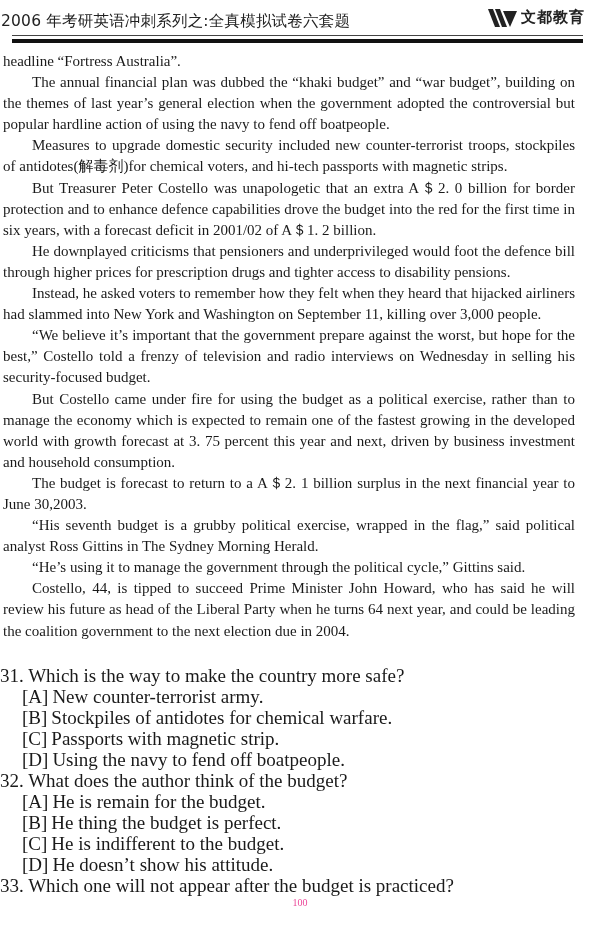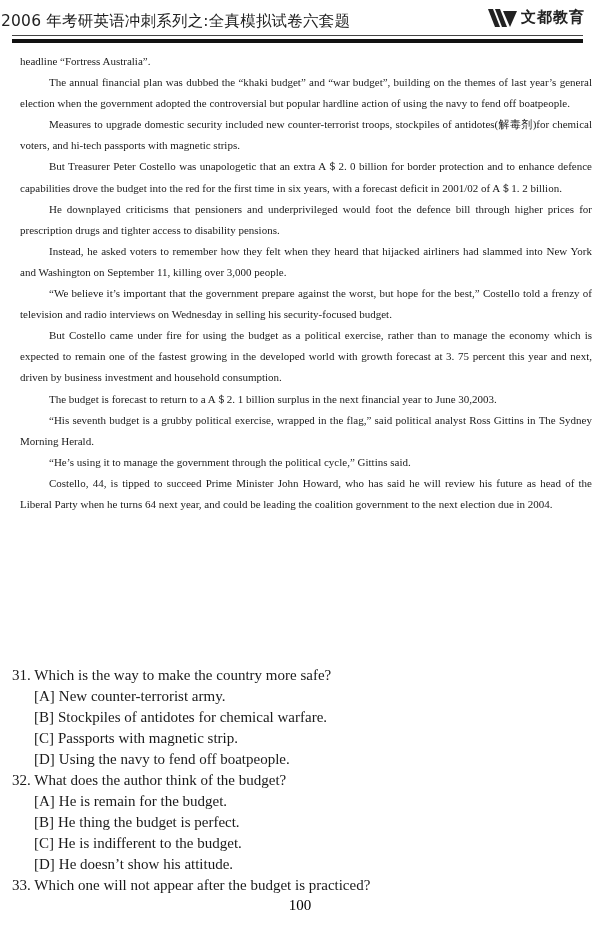--- a/index.html
+++ b/index.html
@@ -6,28 +6,28 @@
   body { width: 600px; height: 925px; position: relative; overflow: hidden;
          font-family: "Liberation Serif", "DejaVu Serif", serif; color: #1a1a1a; }
   .header { position: absolute; left: 1px; right: 15px; top: 8px; height: 24px; }
   .header-title { position: absolute; left: 0; top: 3px; font-size: 15.5px; letter-spacing: 0.2px;
                   font-family: "DejaVu Sans", sans-serif; color: #222; }
   .logo { position: absolute; right: 0; top: 0; display: flex; align-items: flex-start; }
   .logo-mark { width: 30px; height: 20px; margin-right: 3px; }
   .logo-text { font-family: "DejaVu Sans", sans-serif; font-weight: bold; font-size: 15px; color: #222; letter-spacing: 1px; }
   .rule-thin { position: absolute; left: 12px; right: 17px; top: 35px; height: 1px; background: #444; }
   .rule-thick { position: absolute; left: 12px; right: 17px; top: 39px; height: 4px; background: #111; }
-  .content { position: absolute; left: 20px; top: 51px; width: 572px; font-size: 11px; line-height: 21.1px; }
+  .content { position: absolute; left: 3px; top: 51px; width: 572px; font-size: 15px; line-height: 21.1px; }
   .content p { margin: 0; text-align: justify; text-align-last: auto; }
   .content p.indent { text-indent: 29px; }
-  .questions { position: absolute; left: 12px; top: 665px; width: 572px; font-size: 15px; line-height: 21px; }
+  .questions { position: absolute; left: 0; top: 665px; width: 572px; font-size: 19px; line-height: 21px; }
   .q { margin: 0; }
   .opt { margin: 0; padding-left: 22px; }
   .opt-letter { margin-right: 4px; }
-  .page-num { position: absolute; left: 0; right: 0; top: 897px; text-align: center; font-size: 15px; color: #000000; }
+  .page-num { position: absolute; left: 0; right: 0; top: 897px; text-align: center; font-size: 10px; color: #ec4899; }
   .watermark { position: absolute; left: 408px; top: 928px; font-family: "DejaVu Sans Mono", monospace;
                font-weight: bold; font-size: 13px; color: #1a1aa6; }
 </style>
 </head>
 <body>
 
 <div class="header">
   <div class="header-title">2006 年考研英语冲刺系列之:全真模拟试卷六套题</div>
   <div class="logo">
     <svg class="logo-mark" viewBox="0 0 30 20">

